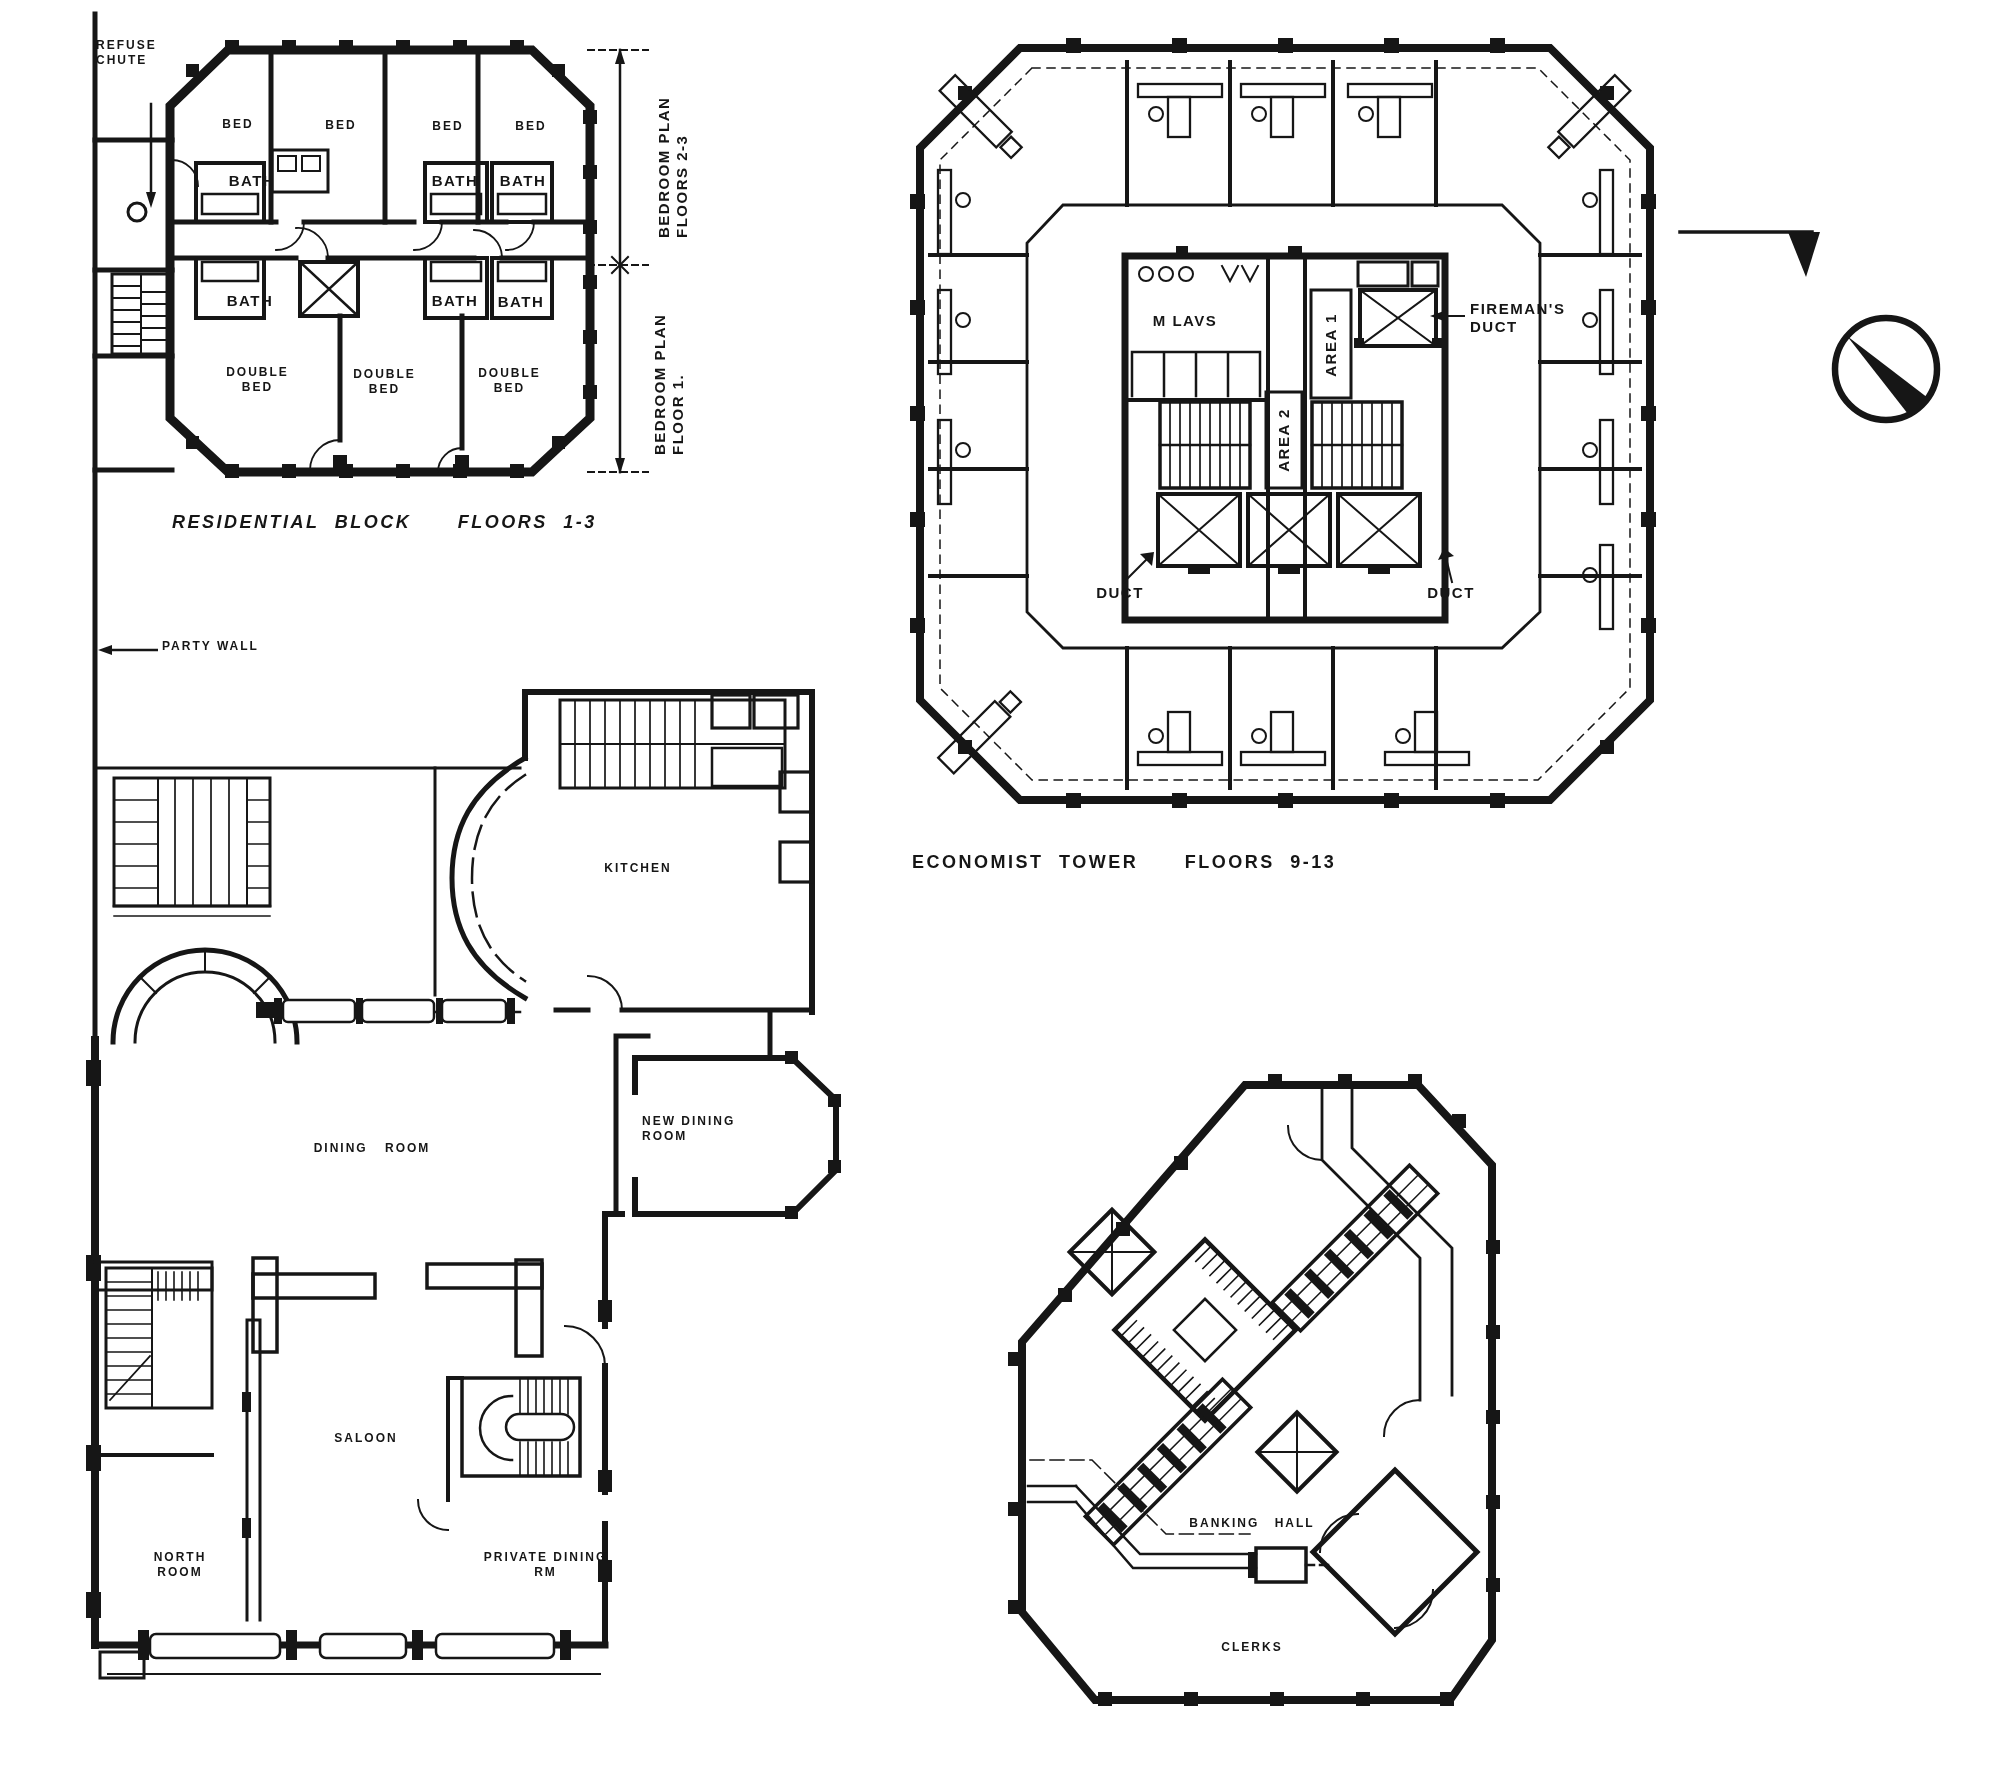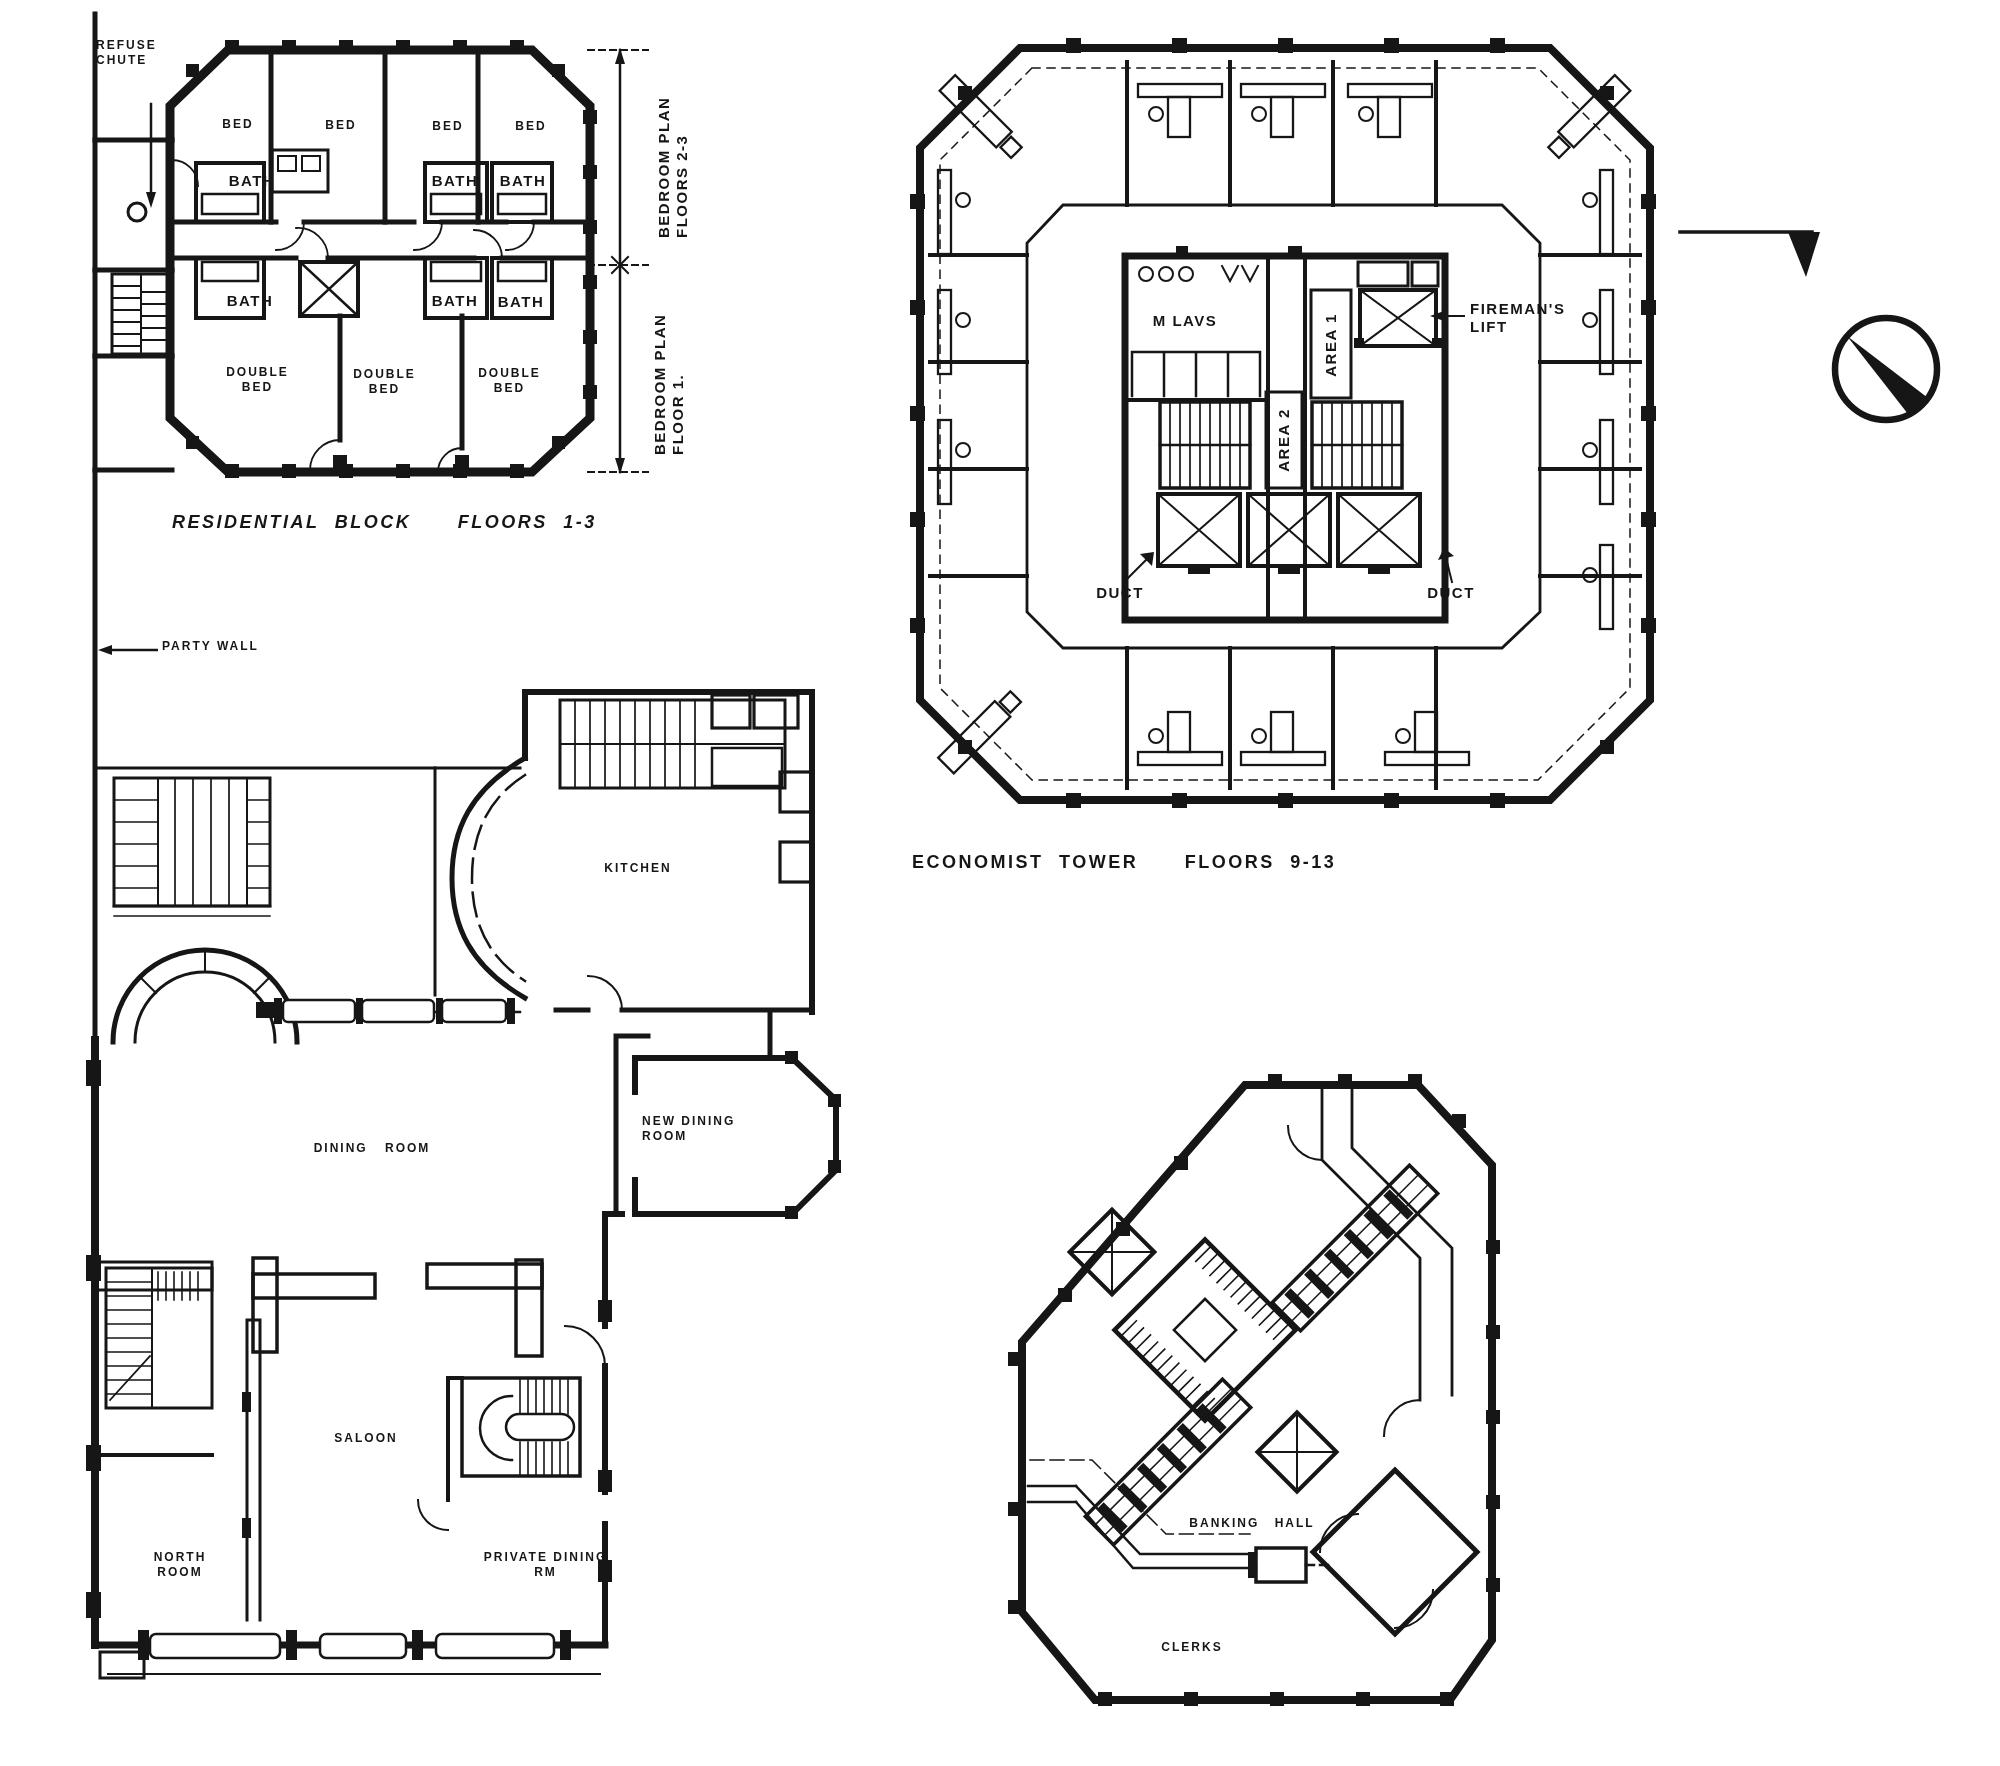--- a/index.html
+++ b/index.html
@@ -549,28 +549,28 @@
 <div class="lbl cap left" style="left:172px;top:512px;width:440px;font-style:italic;">RESIDENTIAL BLOCK&nbsp;&nbsp;&nbsp;FLOORS 1-3</div>
 <div class="lbl left" style="left:162px;top:639px;width:160px;">PARTY WALL</div>
 <svg class="lines" style="left:0;top:0" width="2000" height="1766" viewBox="0 0 2000 1766" stroke="#161616" fill="none">
   <line x1="158" y1="650" x2="108" y2="650" stroke-width="2.5"></line>
   <path d="M112,645 L112,655 L98,650 Z" fill="#161616" stroke="none"></path>
 </svg>
 
 <div class="lbl sm" style="left:1130px;top:312px;width:110px;">M LAVS</div>
 <div class="lbl sm vert" style="left:1286px;top:336px;width:90px;height:18px;">AREA 1</div>
 <div class="lbl sm vert" style="left:1239px;top:431px;width:90px;height:18px;">AREA 2</div>
-<div class="lbl sm left" style="left:1470px;top:300px;width:120px;">FIREMAN'S LIFT</div>
+<div class="lbl sm left" style="left:1470px;top:300px;width:120px;">FIREMAN'S DUCT</div>
 <div class="lbl sm" style="left:1085px;top:584px;width:70px;">DUCT</div>
 <div class="lbl sm" style="left:1416px;top:584px;width:70px;">DUCT</div>
 <div class="lbl cap left" style="left:912px;top:852px;width:460px;">ECONOMIST TOWER&nbsp;&nbsp;&nbsp;FLOORS 9-13</div>
 
 <div class="lbl" style="left:578px;top:861px;width:120px;text-align:center;">KITCHEN</div>
 <div class="lbl" style="left:282px;top:1141px;width:180px;word-spacing:12px;text-align:center;">DINING ROOM</div>
 <div class="lbl left" style="left:642px;top:1114px;width:110px;">NEW DINING ROOM</div>
 <div class="lbl" style="left:311px;top:1431px;width:110px;">SALOON</div>
 <div class="lbl" style="left:130px;top:1550px;width:100px;">NORTH ROOM</div>
 <div class="lbl" style="left:478px;top:1550px;width:135px;">PRIVATE DINING RM</div>
 
 <div class="lbl" style="left:1137px;top:1516px;width:230px;word-spacing:10px;">BANKING HALL</div>
-<div class="lbl" style="left:1137px;top:1640px;width:110px;">CLERKS</div>
+<div class="lbl" style="left:1197px;top:1640px;width:110px;">CLERKS</div>
 
 </div>
 
 </body></html>

